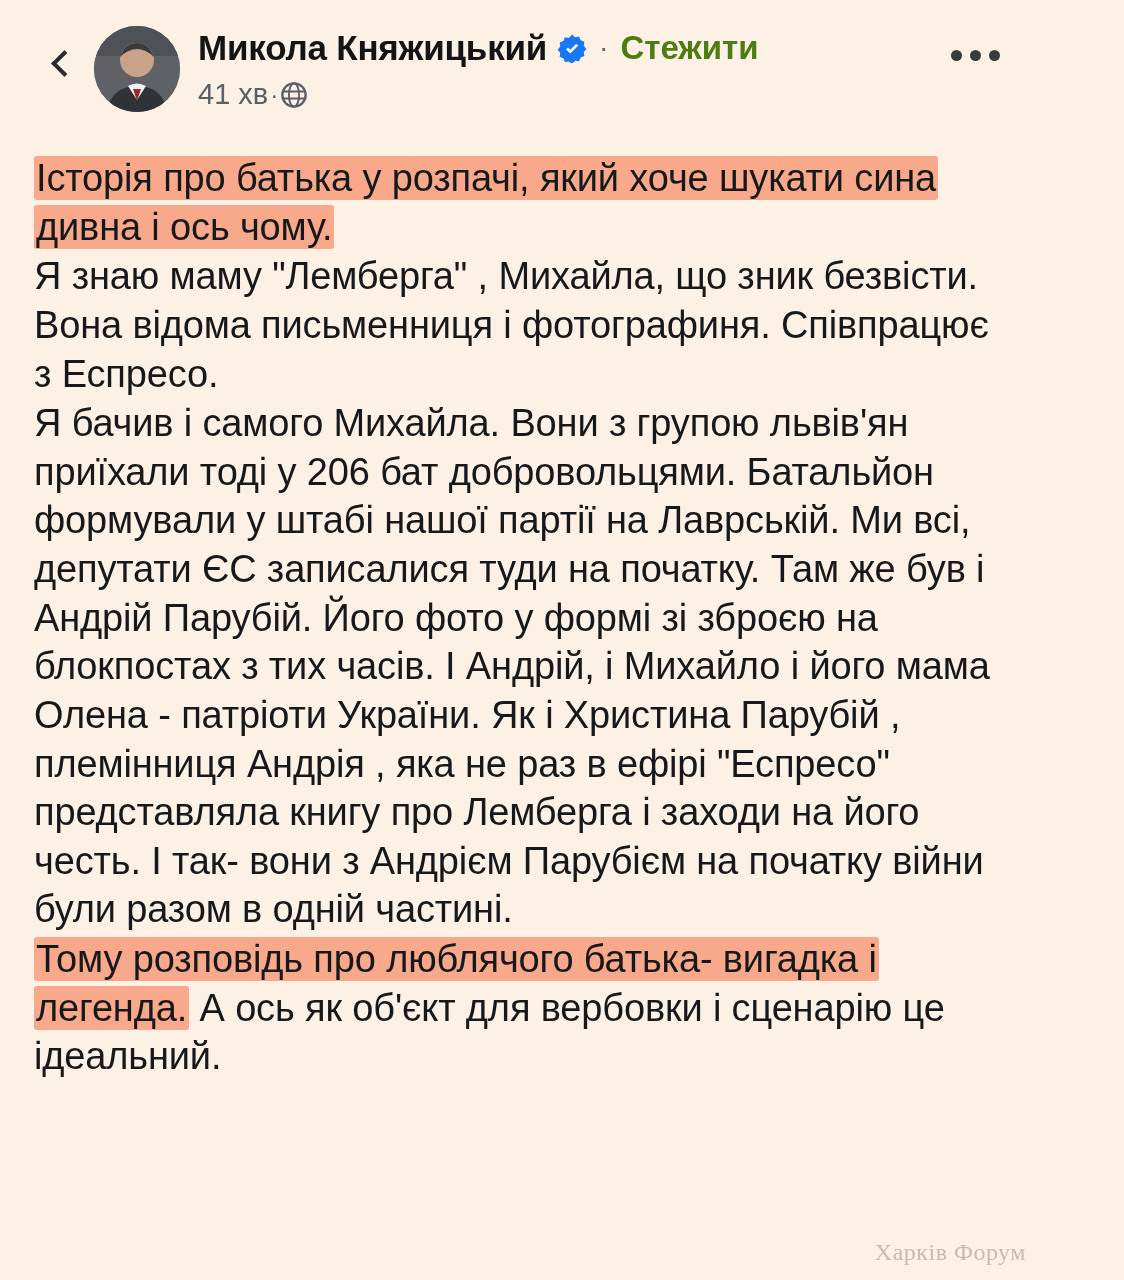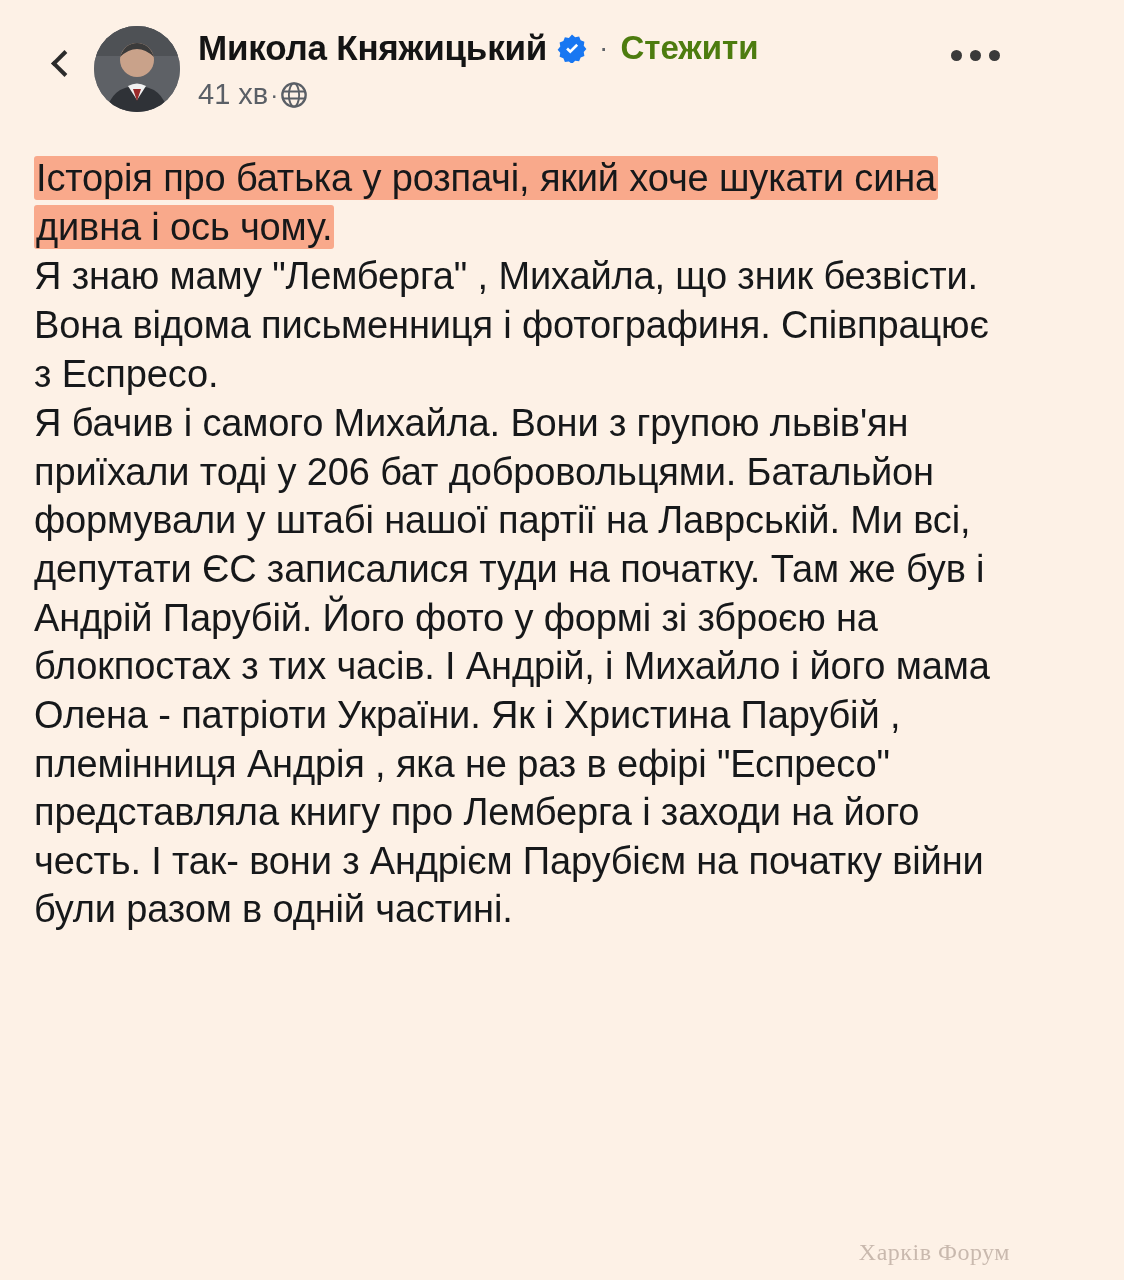--- a/index.html
+++ b/index.html
@@ -159,21 +159,21 @@
   }
   .hl {
     background: #f9a98b;
     padding: 1px 2px;
     border-radius: 3px;
     box-decoration-break: clone;
     -webkit-box-decoration-break: clone;
   }
   .watermark {
     position: absolute;
-    right: 24px;
+    right: 8px;
     bottom: 14px;
     font-family: "Liberation Serif", serif;
     font-size: 24px;
     color: #c9b9ae;
     letter-spacing: 0.5px;
     user-select: none;
   }
 </style>
 </head>
 <body>
@@ -241,18 +241,21 @@
 
     <p class="para">
       <span>Я знаю маму "Лемберга" , Михайла, що зник безвісти. Вона відома письменниця і фотографиня. Співпрацює з Еспресо.</span>
     </p>
 
     <p class="para">
       <span>Я бачив і самого Михайла. Вони з групою львів'ян приїхали тоді у 206 бат добровольцями. Батальйон формували у штабі нашої партії на Лаврській. Ми всі, депутати ЄС записалися туди на початку. Там же був і Андрій Парубій. Його фото у формі зі зброєю на блокпостах з тих часів. І Андрій, і Михайло і його мама Олена - патріоти України. Як і Христина Парубій , племінниця Андрія , яка не раз в ефірі "Еспресо" представляла книгу про Лемберга і заходи на його честь. І так- вони з Андрієм Парубієм на початку війни були разом в одній частині.</span>
     </p>
 
 
+    <p class="para">
+      <span class="hl">Тому розповідь про люблячого батька- вигадка і легенда.</span><span> А ось як об'єкт для вербовки і сценарію це ідеальний.</span>
+    </p>
 
   </div>
 
   <div class="watermark">Харків Форум</div>
 
 </div>
 
 </body></html>

